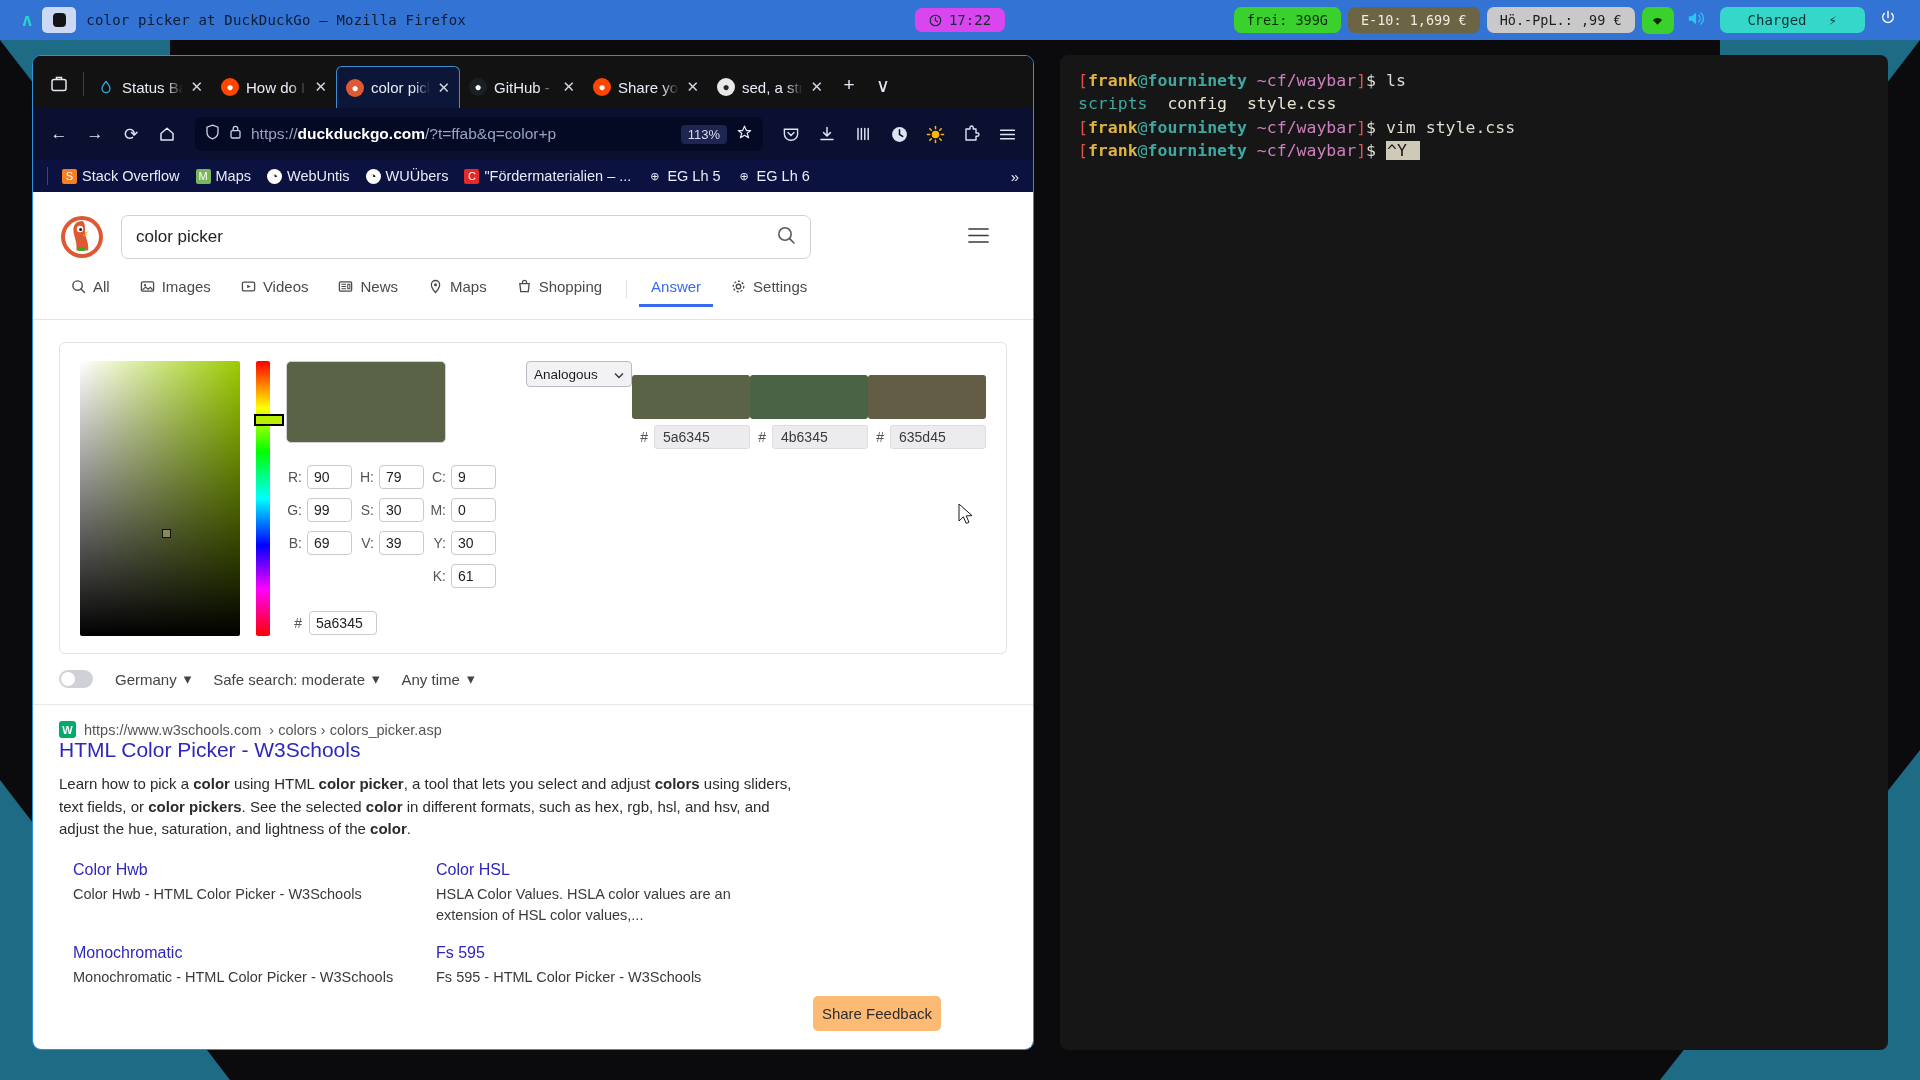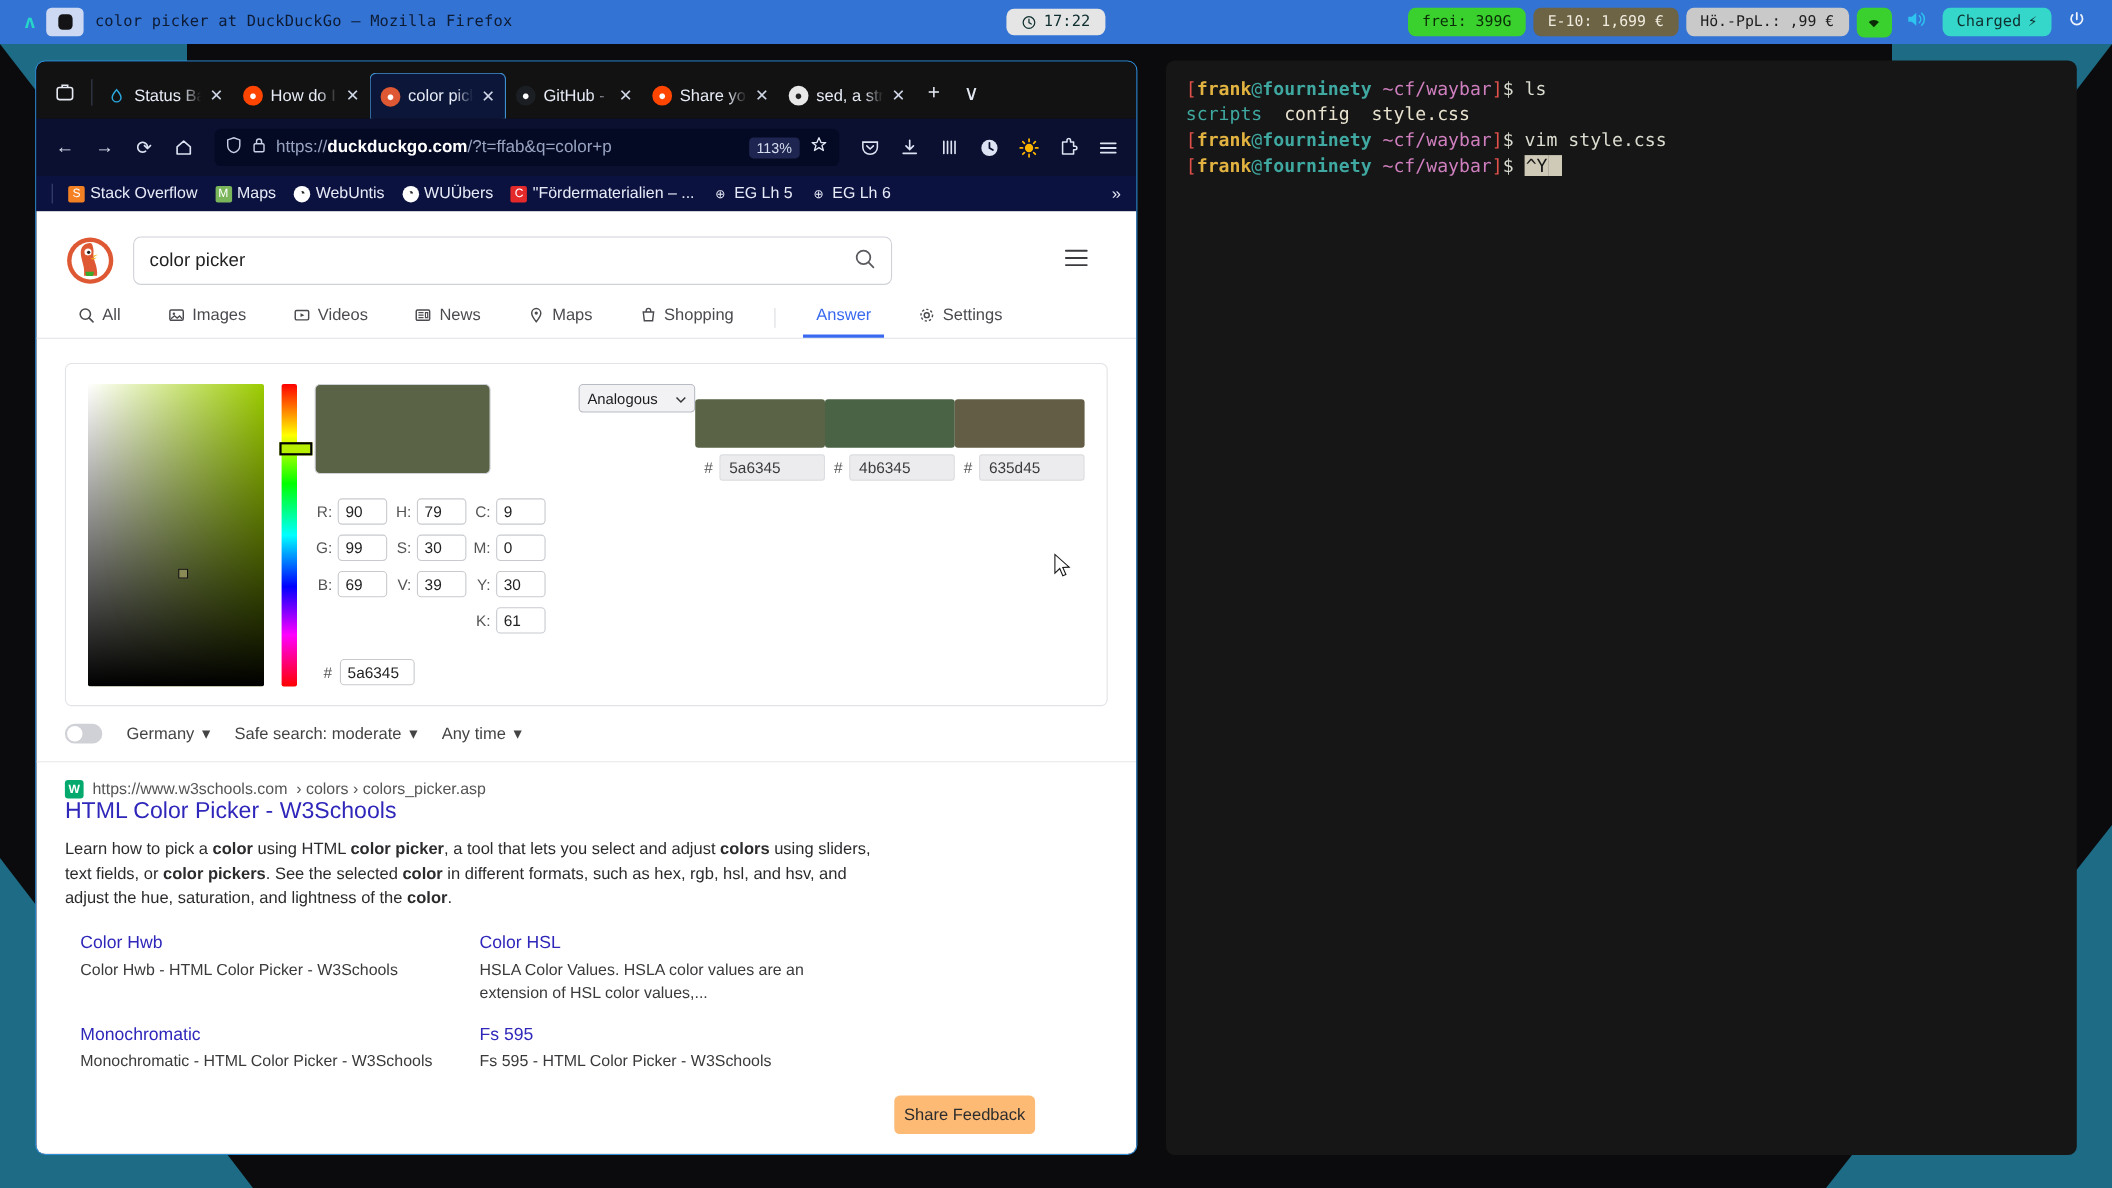--- a/index.html
+++ b/index.html
@@ -31,31 +31,31 @@
   #waybar-left { display:flex; align-items:center; gap: 10px; }
   .wb-logo { color:#26d6c8; font-size:17px; font-weight:bold; padding-left:12px; }
   .wb-taskicon {
     width: 34px; height: 26px; background:#cdd9f2; border-radius:5px;
     display:flex; align-items:center; justify-content:center;
   }
   .wb-taskicon .dot { width:13px; height:14px; border-radius:4px; background:#141416; }
   .wb-title { color:#0d1b33; font-size:14px; letter-spacing:.2px; }
   #waybar-center { position:absolute; left:50%; transform:translateX(-50%); display:flex; }
   .wb-clock {
-    background:#e5e5e5; color:#10302f; border-radius:7px;
+    background:#d946ef; color:#10302f; border-radius:7px;
     padding:4px 14px; display:flex; align-items:center; gap:7px; font-size:14px;
   }
   #waybar-right { margin-left:auto; display:flex; align-items:center; gap:7px; padding-right:6px;justify-content:flex-end; }
   .wb-mod { border-radius:7px; padding:5px 13px; font-size:13.5px; white-space:nowrap; }
   .wb-green { background:#3ad12e; color:#0a2b06; }
   .wb-brown { background:#6d6345; color:#f0ecdf; }
   .wb-grey  { background:#c9c9c9; color:#1d1d1d; }
   .wb-sq { background:#3ad12e; border-radius:7px; width:32px; height:27px; display:flex;align-items:center;justify-content:center;color:#0a2b06;}
   .wb-vol { color:#2ec4f0; font-size:17px; padding:0 6px; }
-  .wb-charge { background:#35d7cb; color:#10302f; border-radius:7px; padding:5px 13px; display:flex;gap:6px;align-items:center;}
+  .wb-charge { background:#35d7cb; color:#10302f; border-radius:7px; padding:5px 28px; display:flex;gap:22px;align-items:center;}
   .wb-power { color:#f0f4fb; font-size:16px; padding:0 8px; }
 
   
   #firefox {
     position:absolute; left:32px; top:55px; width:1002px; height:995px;
     background:#0c0c2a; border-radius:9px;
     border:1px solid #2f8fd8;
     overflow:hidden; display:flex; flex-direction:column;
     z-index: 20;
   }
@@ -109,21 +109,21 @@
   #page { flex:1; background:#ffffff; overflow:hidden; position:relative; }
   #ddg-head { display:flex; align-items:center; gap:0; padding:22px 26px 0 26px; }
   .ddg-logo { width:46px;height:46px;border-radius:50%;flex:0 0 46px; }
   #ddg-search {
     flex:1; margin-left:16px; height:44px; border:1px solid #d0d2d8; border-radius:7px;
     display:flex;align-items:center; padding:0 14px; font-size:17px; color:#222;
     max-width: 690px;
   }
   #ddg-search .q { flex:1; }
   #hamb { margin-left:auto; padding:0 18px; color:#333; font-size:21px;}
-  #ddg-tabs { display:flex; align-items:center; gap:19px; padding:10px 26px 0 26px; font-size:15px; color:#555; border-bottom:1px solid #e3e4e8; }
+  #ddg-tabs { display:flex; align-items:center; gap:6px; padding:10px 26px 12px 26px; font-size:15px; color:#555; border-bottom:1px solid #e3e4e8; }
   .dtab { display:flex;align-items:center;gap:7px;padding:8px 12px 12px; color:#4a4a4f; }
   .dtab.active { color:#3969ef; box-shadow: inset 0 -3px 0 #3969ef; }
   .dtab-div { width:1px;height:18px;background:#dcdde2;margin:0 6px; }
 
   
   #cp {
     margin:22px 26px 0; border:1px solid #e2e3e7; border-radius:6px;
     padding:18px 20px; display:flex; gap:16px; height: 312px;
   }
   #sv { width:290px;height:275px;position:relative;border-radius:2px;

